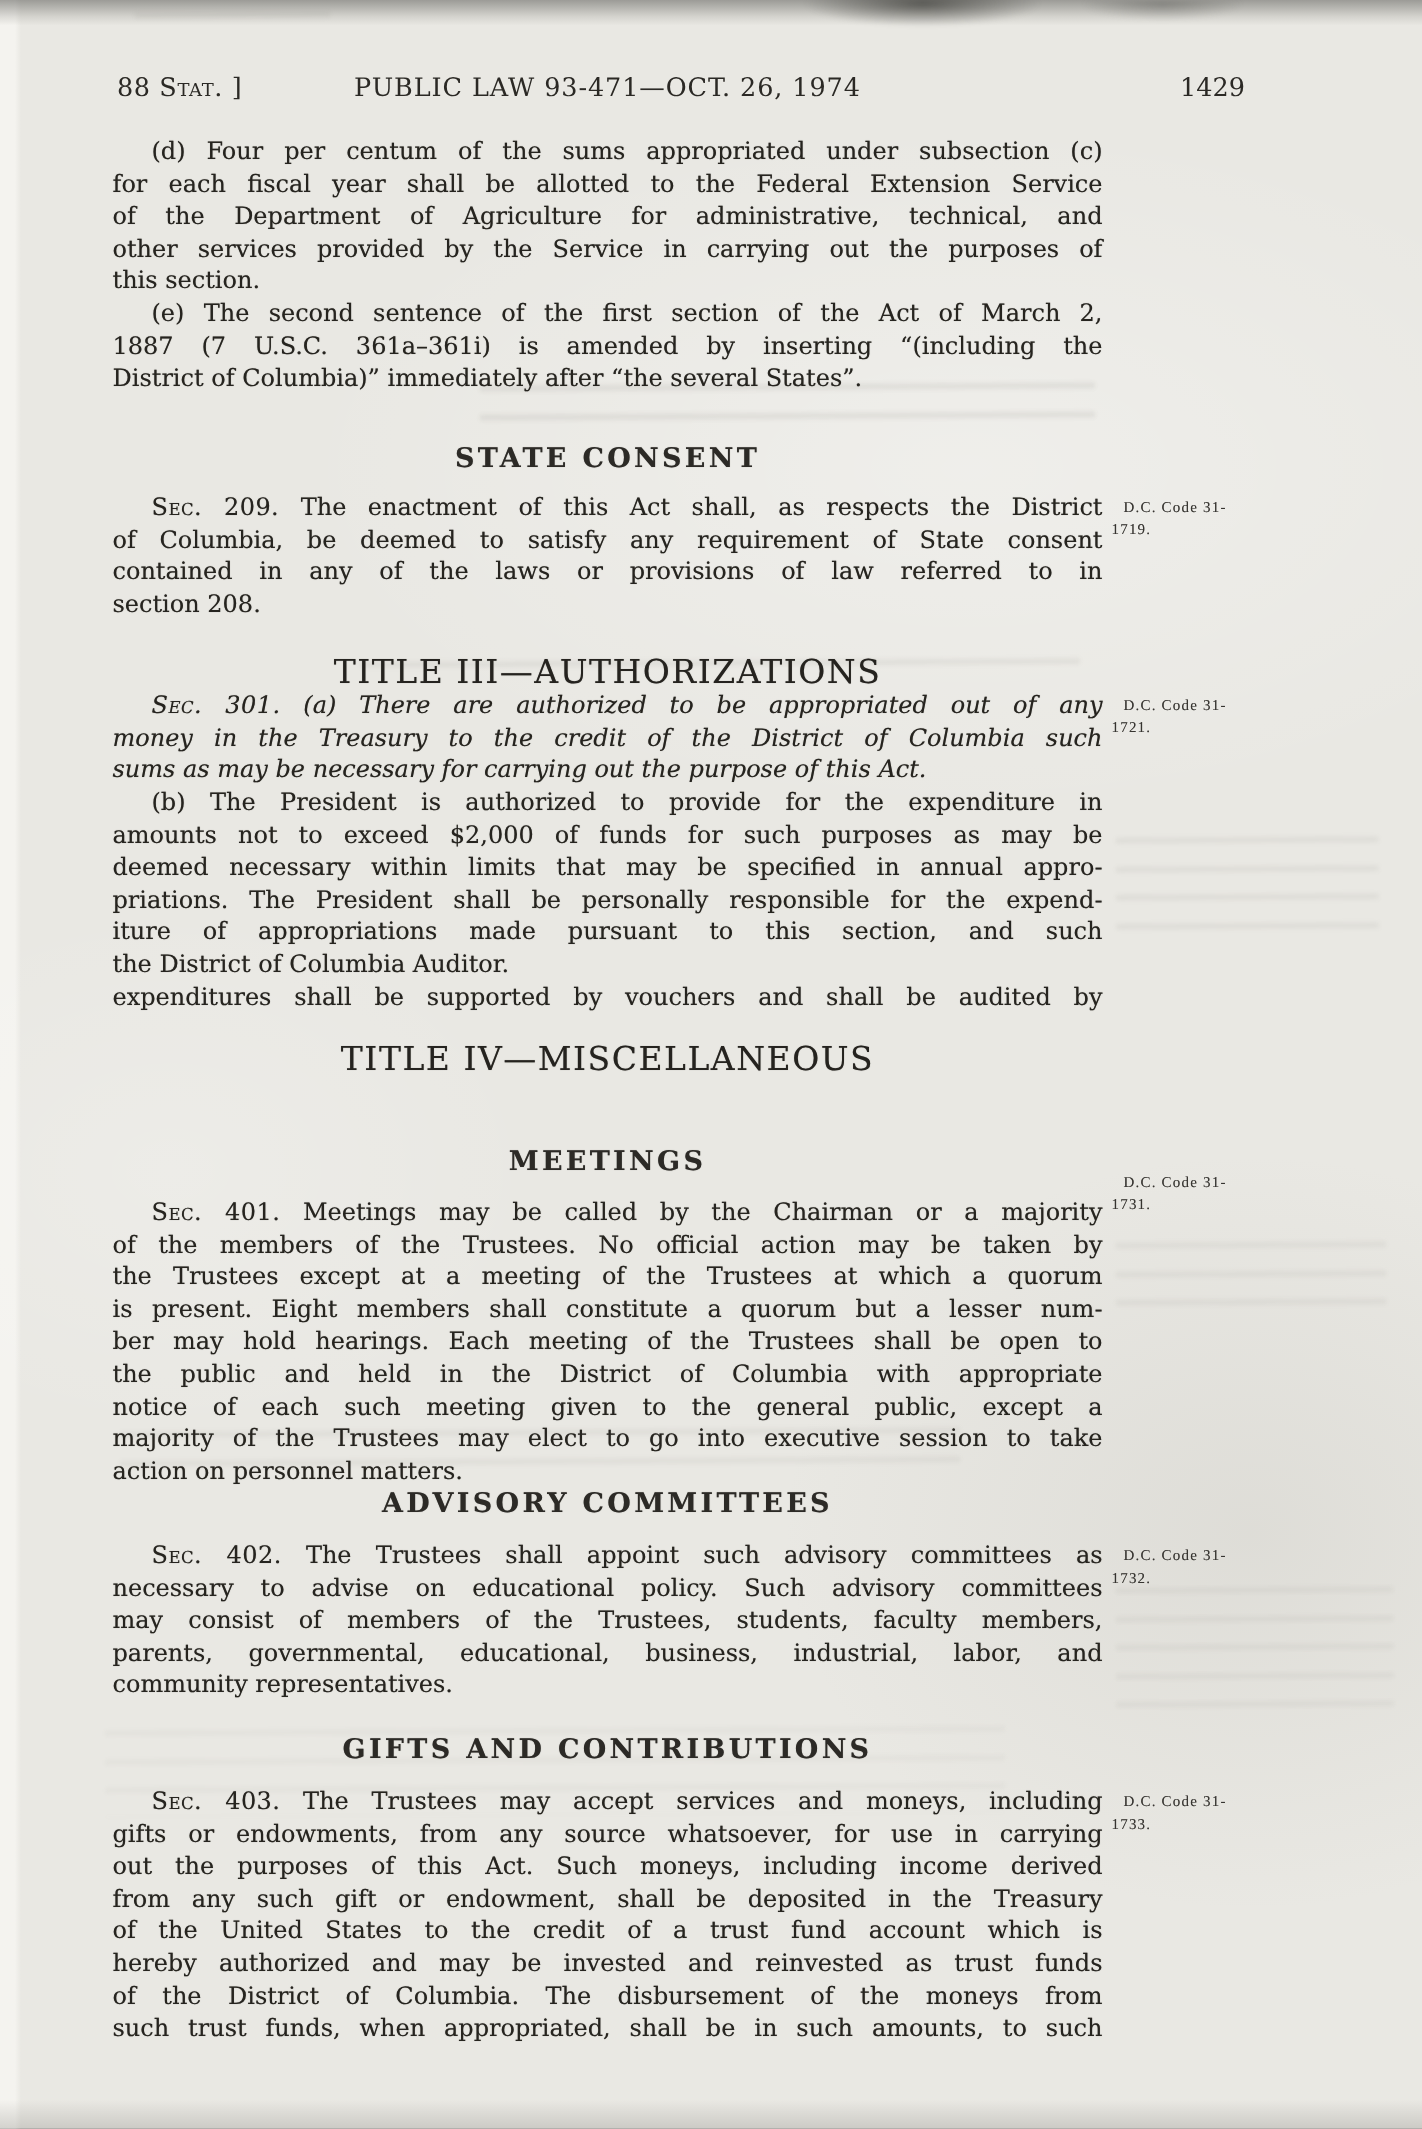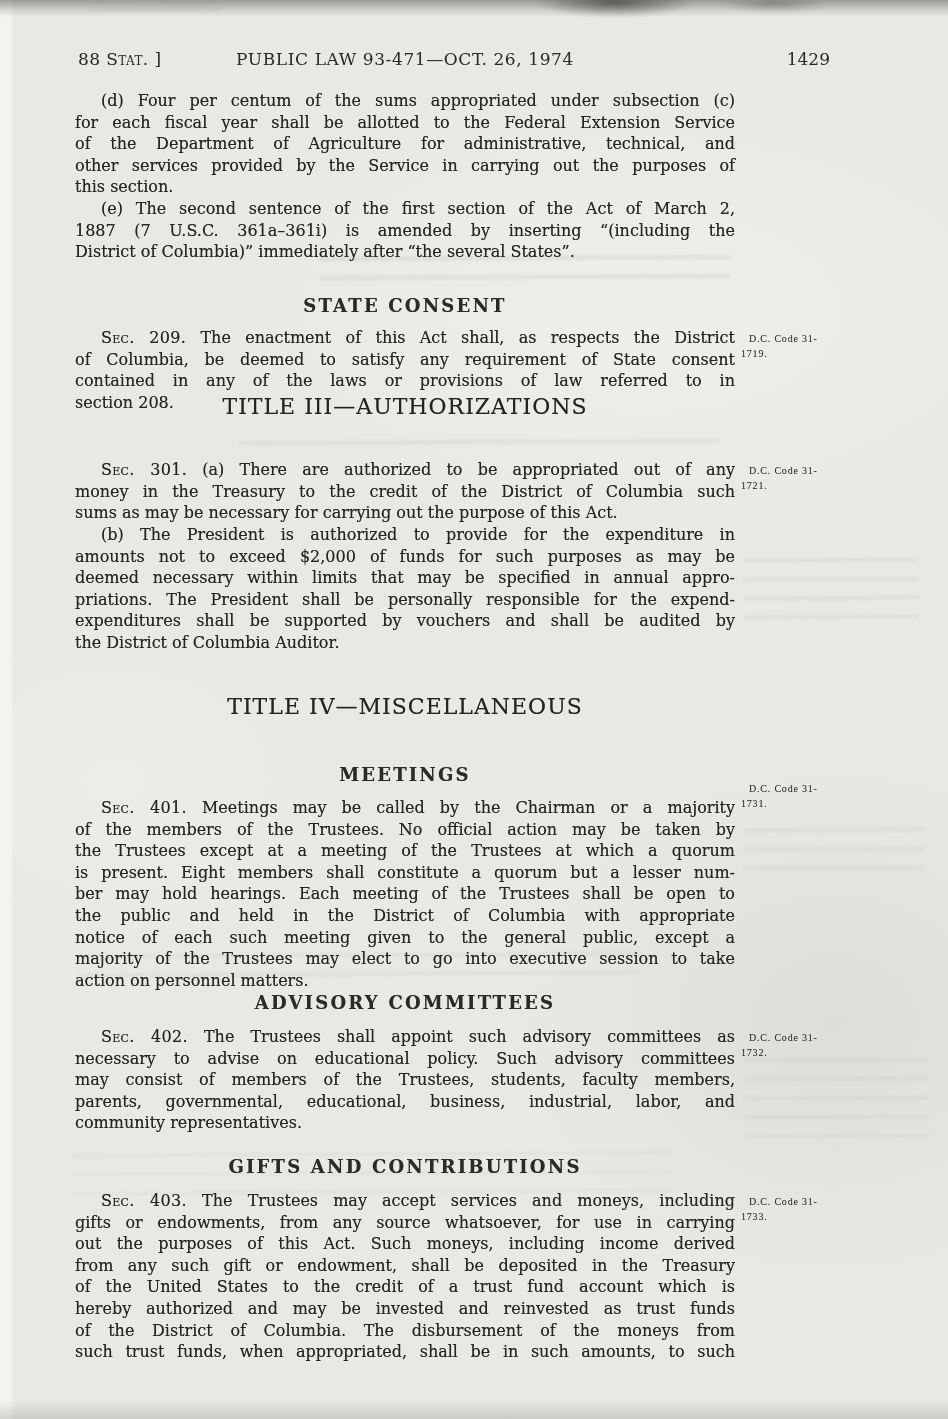--- a/index.html
+++ b/index.html
@@ -96,41 +96,42 @@
         <div class="tline jline">of Columbia, be deemed to satisfy any requirement of State consent</div>
         <div class="tline jline">contained in any of the laws or provisions of law referred to in</div>
         <div class="tline">section 208.</div>
       </div>
   </div>
   <div class="margin-note" style="top:331px;">
     <div class="l1">D.C. Code 31-</div>
     <div>1719.</div>
   </div>
 
-  <div class="blk title-head" style="top:394px;">TITLE III—AUTHORIZATIONS</div>
+  <div class="blk title-head" style="top:436px;">TITLE III—AUTHORIZATIONS</div>
 
-  <div class="blk body-para" style="top:459px;">
+  <div class="blk body-para" style="top:459px;font-style:italic;">
     <div class="tline jline first-line"><span class="sc">Sec. 301.</span><span> (a) There are authorized to be appropriated out of any</span></div>
     <div>
         <div class="tline jline">money in the Treasury to the credit of the District of Columbia such</div>
         <div class="tline">sums as may be necessary for carrying out the purpose of this Act.</div>
       </div>
   </div>
   <div class="margin-note" style="top:463px;">
     <div class="l1">D.C. Code 31-</div>
     <div>1721.</div>
   </div>
 
   <div class="blk body-para indent" style="top:524px;">
       <div class="tline jline">(b) The President is authorized to provide for the expenditure in</div>
       <div class="tline jline">amounts not to exceed $2,000 of funds for such purposes as may be</div>
       <div class="tline jline">deemed necessary within limits that may be specified in annual appro-</div>
       <div class="tline jline">priations. The President shall be personally responsible for the expend-</div>
+      <div class="tline jline">iture of appropriations made pursuant to this section, and such</div>
+      <div class="tline">the District of Columbia Auditor.</div>
       <div class="tline jline">expenditures shall be supported by vouchers and shall be audited by</div>
-      <div class="tline">the District of Columbia Auditor.</div>
     </div>
 
   <div class="blk title-head" style="top:694px;">TITLE IV—MISCELLANEOUS</div>
 
   <div class="blk subhead" style="top:742px;margin-top:22px;">MEETINGS</div>
 
   <div class="blk body-para" style="top:777px;margin-top:20px;">
     <div class="tline jline first-line"><span class="sc">Sec. 401.</span><span> Meetings may be called by the Chairman or a majority</span></div>
     <div>
         <div class="tline jline">of the members of the Trustees. No official action may be taken by</div>

